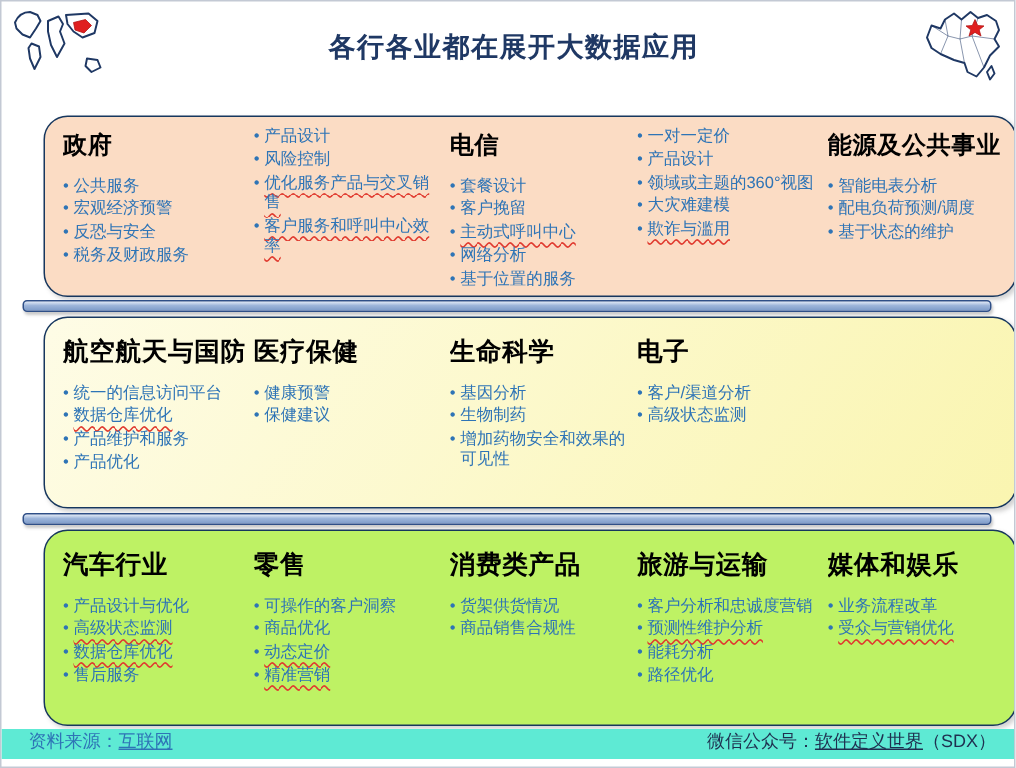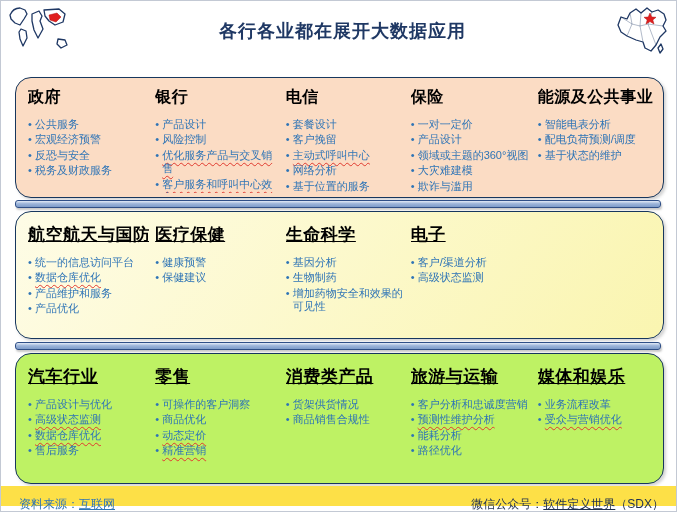--- a/index.html
+++ b/index.html
@@ -15,36 +15,36 @@
     position: absolute; top: 18px; left: 4px; width: 100%;
     text-align: center; font-size: 18px; font-weight: bold; color: #1f3864;
     letter-spacing: 1px;
   }
 
   .map { position: absolute; }
   .map-world { left: 6px; top: 4px; }
   .map-china { right: 6px; top: 3px; }
 
   .section {
-    position: absolute; left: 14px; width: 649px;
+    position: absolute; left: 28px; width: 649px;
     border: 1.6px solid #17375e; border-radius: 16px;
     box-shadow: 2px 2px 3px rgba(80,80,80,.25);
     display: grid; grid-template-columns: 1.02fr 1.05fr 1fr 1.02fr 0.97fr;
     column-gap: 6px; padding: 7px 10px 4px 12px;
   }
   .sec-0 { top: 76px;  height: 121px; }
   .sec-1 { top: 210px; height: 128px; }
   .sec-2 { top: 352px; height: 131px; }
 
   .col { overflow: hidden; }
   .col-header {
     font-size: 16px; font-weight: bold; color: #000;
     margin: 2px 0 10px 0; white-space: nowrap; letter-spacing: .5px;
   }
-  .sec-1 .col-header, .sec-2 .col-header { font-size: 17px; margin-top: 4px; text-decoration: underline; }
+  .sec-1 .col-header, .sec-2 .col-header { font-size: 17px; margin-top: 4px; }
 
   ul.items { list-style: none; }
   ul.items li {
     font-size: 11px; color: #2e74b6; line-height: 1.22;
     margin-bottom: 2px; padding-left: 7px; position: relative;
   }
   ul.items li::before {
     content: "•"; position: absolute; left: 0; top: 0; color: #2e74b6;
   }
   ul.items li.wavy span {
@@ -59,22 +59,22 @@
     position: absolute; left: 14px; width: 646px; height: 8px;
     border: 1px solid #2f4f87; border-radius: 3px;
     background: linear-gradient(180deg, #e3ebf7 0%, #9db5da 45%, #7e9cc9 100%);
     box-shadow: 1px 2px 2px rgba(80,80,80,.3);
   }
   .bar-0 { top: 199px; }
   .bar-1 { top: 341px; }
 
   .footer {
     position: absolute; left: 0; bottom: 5px; width: 677px; height: 20px;
-    background: #fde047; display: flex; align-items: center;
-    justify-content: space-between; padding: 16px 14px 0 18px;
+    background: #5eead4; display: flex; align-items: flex-start;
+    justify-content: space-between; padding: 0 14px 0 18px;
   }
   .footer-left { font-size: 12px; color: #2e74b6; }
   .footer-left .lnk { text-decoration: underline; cursor: pointer; }
   .footer-right { font-size: 12px; color: #1f3050; }
   .footer-right .lnk { text-decoration: underline; cursor: pointer; }
 
   svg .outline { fill: #ffffff; stroke: #1f3864; stroke-width: 1.3; stroke-linejoin: round; }
   svg .thin    { fill: none; stroke: #1f3864; stroke-width: .5; opacity:.7; }
   svg .red     { fill: #e01f1f; stroke: #b01010; stroke-width: .5; }
 </style>
@@ -109,40 +109,38 @@
       <div class="col">
         <div class="col-header">政府</div>
         <ul class="items">
           <li><span>公共服务</span></li>
           <li><span>宏观经济预警</span></li>
           <li><span>反恐与安全</span></li>
           <li><span>税务及财政服务</span></li>
         </ul>
       </div>
       <div class="col">
-        <div class="col-header">银行</div>
         <ul class="items">
           <li><span>产品设计</span></li>
           <li><span>风险控制</span></li>
           <li class="wavy"><span>优化服务产品与交叉销售</span></li>
           <li class="wavy"><span>客户服务和呼叫中心效率</span></li>
         </ul>
       </div>
       <div class="col">
         <div class="col-header">电信</div>
         <ul class="items">
           <li><span>套餐设计</span></li>
           <li><span>客户挽留</span></li>
           <li class="wavy"><span>主动式呼叫中心</span></li>
           <li><span>网络分析</span></li>
           <li><span>基于位置的服务</span></li>
         </ul>
       </div>
       <div class="col">
-        <div class="col-header">保险</div>
         <ul class="items">
           <li><span>一对一定价</span></li>
           <li><span>产品设计</span></li>
           <li><span>领域或主题的360°视图</span></li>
           <li><span>大灾难建模</span></li>
           <li class="wavy"><span>欺诈与滥用</span></li>
         </ul>
       </div>
       <div class="col">
         <div class="col-header">能源及公共事业</div>

